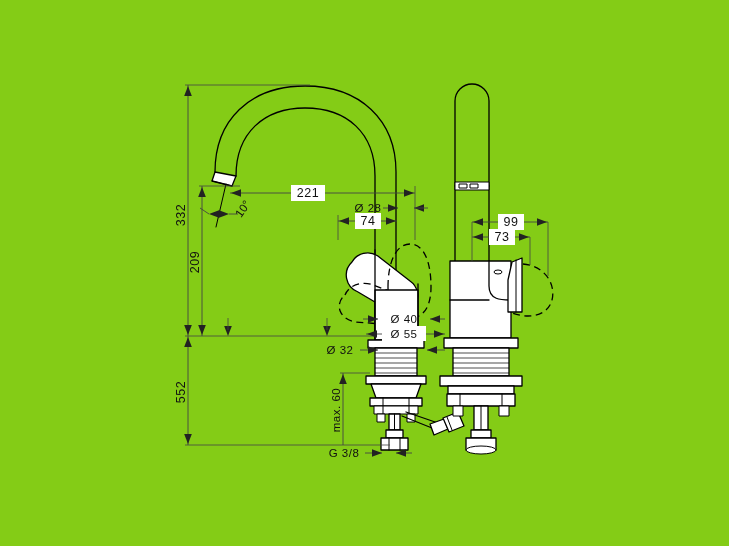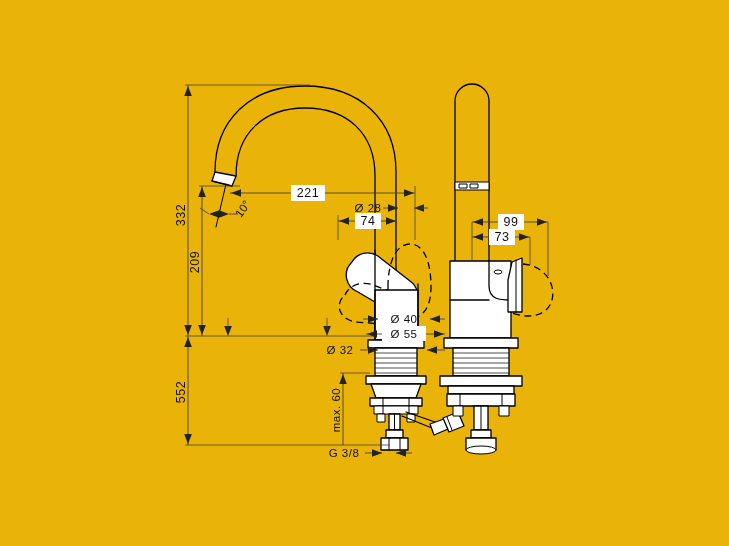--- a/index.html
+++ b/index.html
@@ -10,21 +10,21 @@
   body {
     width: 729px;
     height: 546px;
     font-family: "Liberation Sans", sans-serif;
     overflow: hidden;
   }
   #drawing-root {
     position: relative;
     width: 729px;
     height: 546px;
-    background: #eab308;
+    background: #84cc16;
   }
   svg#tech-drawing {
     display: block;
     width: 729px;
     height: 546px;
   }
   .part-line {
     fill: none;
     stroke: #000000;
     stroke-width: 1.3;

